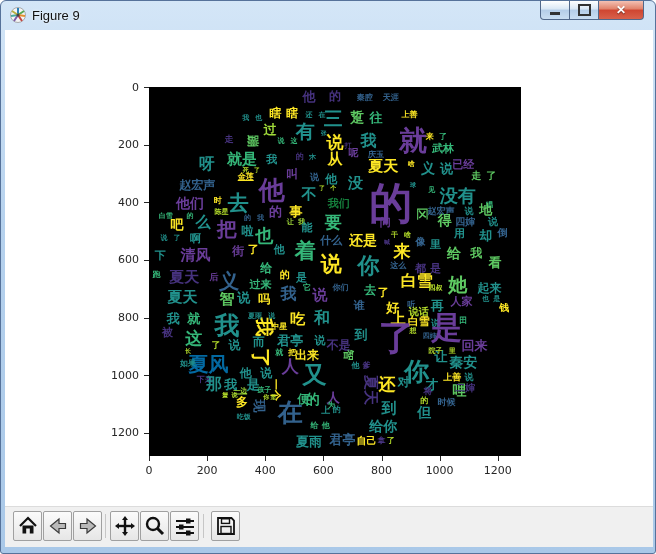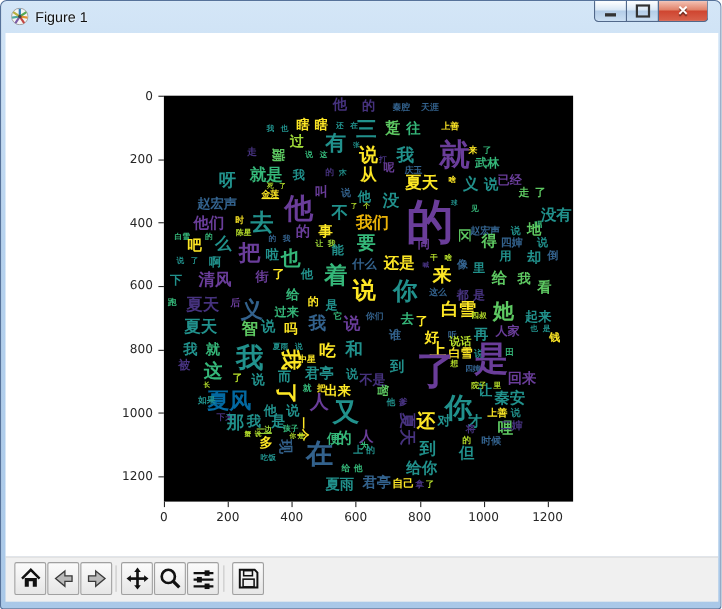--- a/index.html
+++ b/index.html
@@ -54,21 +54,21 @@
         <path d="M8 8 L8 1" stroke="#2a7fb8"></path>
         <path d="M8 8 L14 4" stroke="#53a852"></path>
         <path d="M8 8 L15 9" stroke="#e2902f"></path>
         <path d="M8 8 L12 14" stroke="#c24642"></path>
         <path d="M8 8 L4 14" stroke="#7a5ba6"></path>
         <path d="M8 8 L1 9" stroke="#4aa8a0"></path>
         <path d="M8 8 L2 4" stroke="#b8b042"></path>
       </g>
       <circle cx="8" cy="8" r="1.6" fill="#444"></circle>
     </svg>
-    <span class="title-text">Figure 1</span>
+    <span class="title-text">Figure 9</span>
     <div class="controls">
       <div class="wbtn minb">
           <div class="glyph-min"></div>
         </div>
       <div class="wbtn maxb">
           <div class="glyph-max"></div>
         </div>
       <div class="wbtn closeb">
           <span class="glyph-close">✕</span>
         </div>
@@ -122,28 +122,28 @@
         <span class="wc-word" style="left: 92%; top: 24%; font-size: 10px; color: rgb(94, 201, 98); transform: translate(-50%, -50%) rotate(0deg);">了</span>
         <span class="wc-word" style="left: 26%; top: 22.5%; font-size: 6px; color: rgb(181, 222, 43); transform: translate(-50%, -50%) rotate(0deg);">死</span>
         <span class="wc-word" style="left: 29%; top: 22.5%; font-size: 6px; color: rgb(181, 222, 43); transform: translate(-50%, -50%) rotate(0deg);">了</span>
         <span class="wc-word" style="left: 26%; top: 24.5%; font-size: 8px; color: rgb(253, 231, 37); transform: translate(-50%, -50%) rotate(0deg); text-decoration: underline;">金莲</span>
         <span class="wc-word" style="left: 38.5%; top: 23.5%; font-size: 12px; color: rgb(106, 61, 154); transform: translate(-50%, -50%) rotate(0deg);">叫</span>
         <span class="wc-word" style="left: 44.5%; top: 24.5%; font-size: 9px; color: rgb(51, 98, 141); transform: translate(-50%, -50%) rotate(0deg);">说</span>
         <span class="wc-word" style="left: 49%; top: 25%; font-size: 12px; color: rgb(33, 145, 140); transform: translate(-50%, -50%) rotate(0deg);">他</span>
         <span class="wc-word" style="left: 55.5%; top: 26%; font-size: 15px; color: rgb(33, 145, 140); transform: translate(-50%, -50%) rotate(0deg);">没</span>
         <span class="wc-word" style="left: 71%; top: 26.5%; font-size: 6px; color: rgb(33, 145, 140); transform: translate(-50%, -50%) rotate(0deg);">球</span>
         <span class="wc-word" style="left: 76%; top: 28%; font-size: 7px; color: rgb(53, 183, 121); transform: translate(-50%, -50%) rotate(0deg);">见</span>
-        <span class="wc-word" style="left: 83%; top: 29.5%; font-size: 14px; color: rgb(33, 145, 140); transform: translate(-50%, -50%) rotate(0deg); margin-left: 48px;">没有</span>
+        <span class="wc-word" style="left: 83%; top: 29.5%; font-size: 18px; color: rgb(33, 145, 140); transform: translate(-50%, -50%) rotate(0deg);">没有</span>
         <span class="wc-word" style="left: 91.5%; top: 32%; font-size: 7px; color: rgb(53, 183, 121); transform: translate(-50%, -50%) rotate(0deg);">唱</span>
         <span class="wc-word" style="left: 13%; top: 26.5%; font-size: 12px; color: rgb(51, 98, 141); transform: translate(-50%, -50%) rotate(0deg);">赵宏声</span>
         <span class="wc-word" style="left: 33%; top: 28%; font-size: 26px; color: rgb(106, 61, 154); transform: translate(-50%, -50%) rotate(0deg);">他</span>
         <span class="wc-word" style="left: 43%; top: 29%; font-size: 15px; color: rgb(33, 145, 140); transform: translate(-50%, -50%) rotate(0deg);">不</span>
         <span class="wc-word" style="left: 46.5%; top: 27.5%; font-size: 6px; color: rgb(181, 222, 43); transform: translate(-50%, -50%) rotate(0deg);">了</span>
         <span class="wc-word" style="left: 49.5%; top: 27.5%; font-size: 6px; color: rgb(181, 222, 43); transform: translate(-50%, -50%) rotate(0deg);">个</span>
-        <span class="wc-word" style="left: 51%; top: 31.5%; font-size: 15px; color: #eab308; transform: translate(-50%, -50%) rotate(0deg);">我们</span>
+        <span class="wc-word" style="left: 51%; top: 31.5%; font-size: 11px; color: #15803d; transform: translate(-50%, -50%) rotate(0deg);">我们</span>
         <span class="wc-word" style="left: 65%; top: 31.5%; font-size: 43px; color: rgb(106, 61, 154); transform: translate(-50%, -50%) rotate(0deg);">的</span>
         <span class="wc-word" style="left: 73.5%; top: 34.5%; font-size: 12px; color: rgb(94, 201, 98); transform: translate(-50%, -50%) rotate(90deg);">区</span>
         <span class="wc-word" style="left: 78.5%; top: 33.5%; font-size: 9px; color: rgb(51, 98, 141); transform: translate(-50%, -50%) rotate(0deg);">赵宏声</span>
         <span class="wc-word" style="left: 86%; top: 33.5%; font-size: 9px; color: rgb(33, 145, 140); transform: translate(-50%, -50%) rotate(0deg);">说</span>
         <span class="wc-word" style="left: 90.5%; top: 33%; font-size: 13px; color: rgb(94, 201, 98); transform: translate(-50%, -50%) rotate(0deg);">地</span>
         <span class="wc-word" style="left: 79.5%; top: 36%; font-size: 14px; color: rgb(94, 201, 98); transform: translate(-50%, -50%) rotate(0deg);">得</span>
         <span class="wc-word" style="left: 85%; top: 36.5%; font-size: 10px; color: rgb(51, 98, 141); transform: translate(-50%, -50%) rotate(0deg);">四婶</span>
         <span class="wc-word" style="left: 92.5%; top: 36.5%; font-size: 10px; color: rgb(33, 145, 140); transform: translate(-50%, -50%) rotate(0deg);">说</span>
         <span class="wc-word" style="left: 11%; top: 31.5%; font-size: 14px; color: rgb(106, 61, 154); transform: translate(-50%, -50%) rotate(0deg);">他们</span>
         <span class="wc-word" style="left: 18.5%; top: 31%; font-size: 8px; color: rgb(253, 231, 37); transform: translate(-50%, -50%) rotate(0deg);">时</span>

